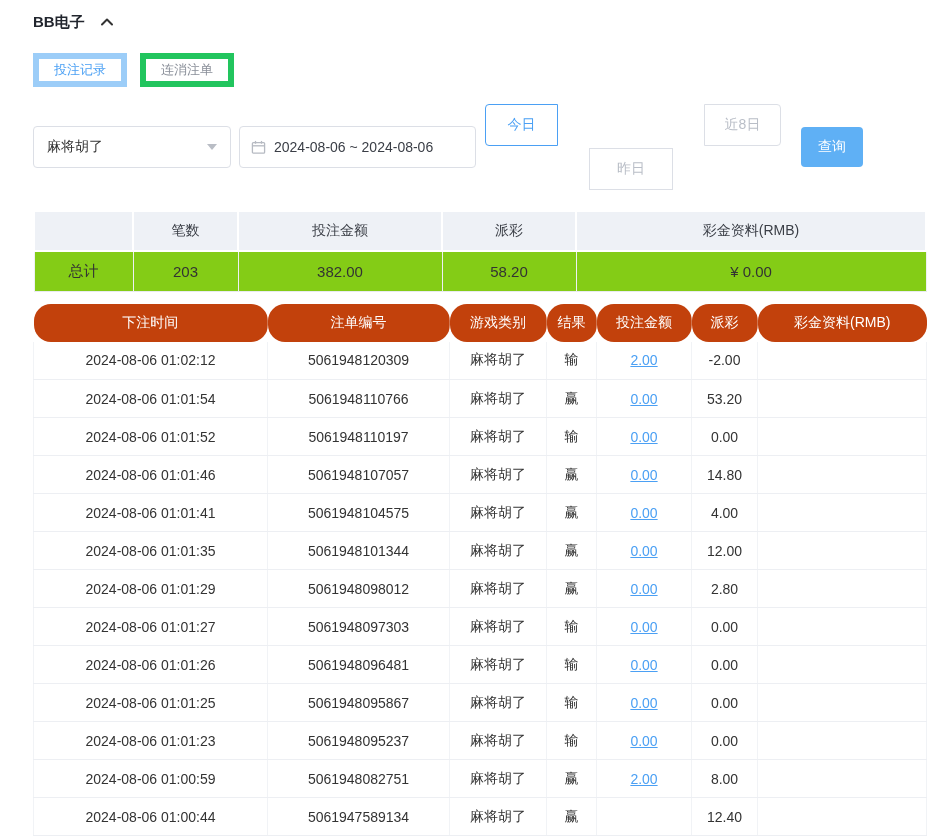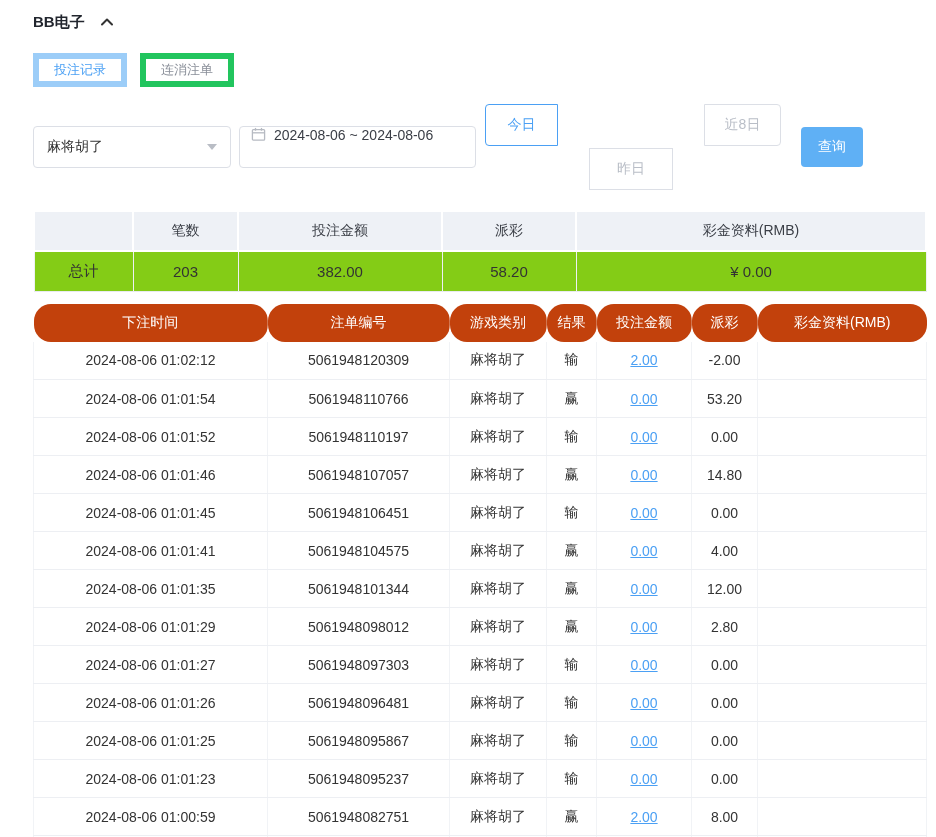--- a/index.html
+++ b/index.html
@@ -32,21 +32,21 @@
     display: flex; align-items: center; justify-content: space-between;
     padding: 0 13px; font-size: 14px; color: #333; cursor: pointer; background: #fff;
   }
   .caret-down {
     width: 0; height: 0;
     border-left: 5px solid transparent; border-right: 5px solid transparent;
     border-top: 6px solid #b9bdc5;
   }
   .date-box {
     margin-left: 8px; width: 237px; height: 42px; border: 1px solid #dcdfe6;
-    border-radius: 4px; display: flex; align-items: flex-start; gap: 8px;
+    border-radius: 4px; display: flex; align-items: center; gap: 8px;
     padding: 0 11px; font-size: 14px; color: #3a3e46; cursor: pointer; background: #fff;
   }
   .cal-icon { line-height: 0; }
   .btn-group { display: flex; margin-left: 9px; gap: 32px; }
   .qbtn {
     height: 42px; background: #fff; border: 1px solid #dcdfe6; color: #b9bec7;
     font-size: 14px; cursor: pointer; margin-left: -1px; position: relative;
     font-family: inherit;
   }
   .qbtn:first-child { margin-left: 0; border-radius: 4px 0 0 4px; }
@@ -210,29 +210,20 @@
         <tr>
           <td>2024-08-06 01:01:46</td>
           <td>5061948107057</td>
           <td>麻将胡了</td>
           <td>赢</td>
           <td><span class="bet-link">0.00</span></td>
           <td>14.80</td>
           <td></td>
         </tr>
         <tr>
-          <td>2024-08-06 01:01:45</td>
-          <td>5061948106451</td>
-          <td>麻将胡了</td>
-          <td>输</td>
-          <td><span class="bet-link">0.00</span></td>
-          <td>0.00</td>
-          <td></td>
-        </tr>
-        <tr>
           <td>2024-08-06 01:01:41</td>
           <td>5061948104575</td>
           <td>麻将胡了</td>
           <td>赢</td>
           <td><span class="bet-link">0.00</span></td>
           <td>4.00</td>
           <td></td>
         </tr>
         <tr>
           <td>2024-08-06 01:01:35</td>

